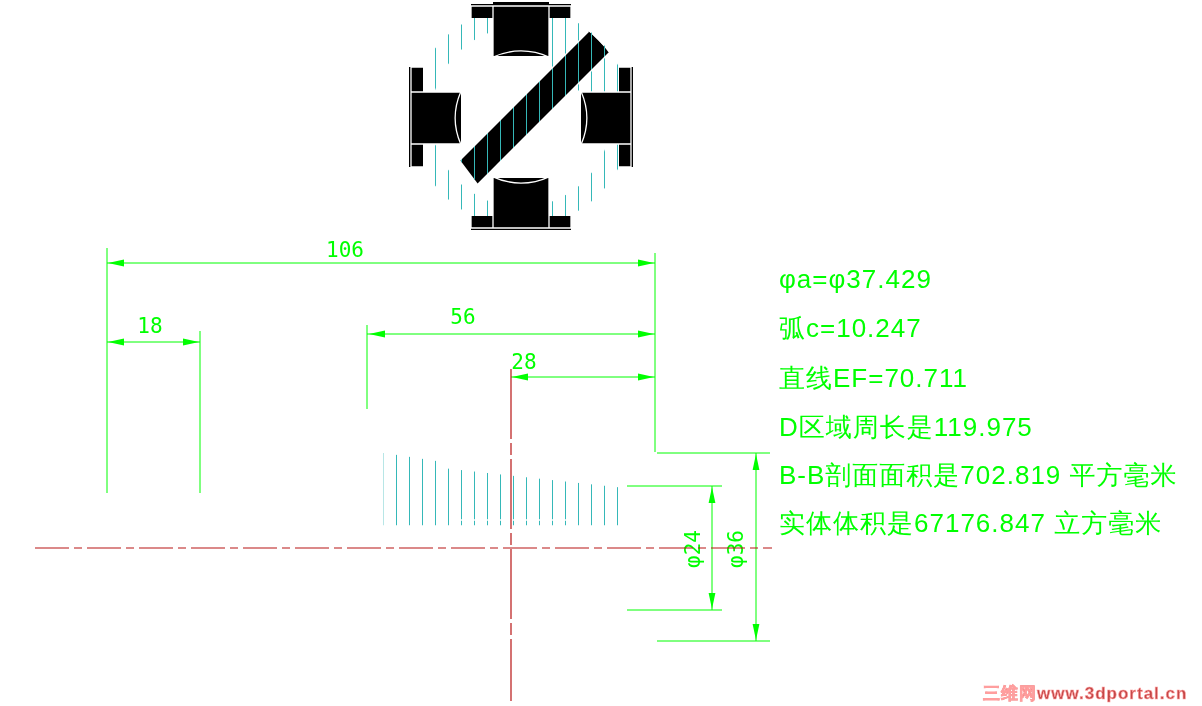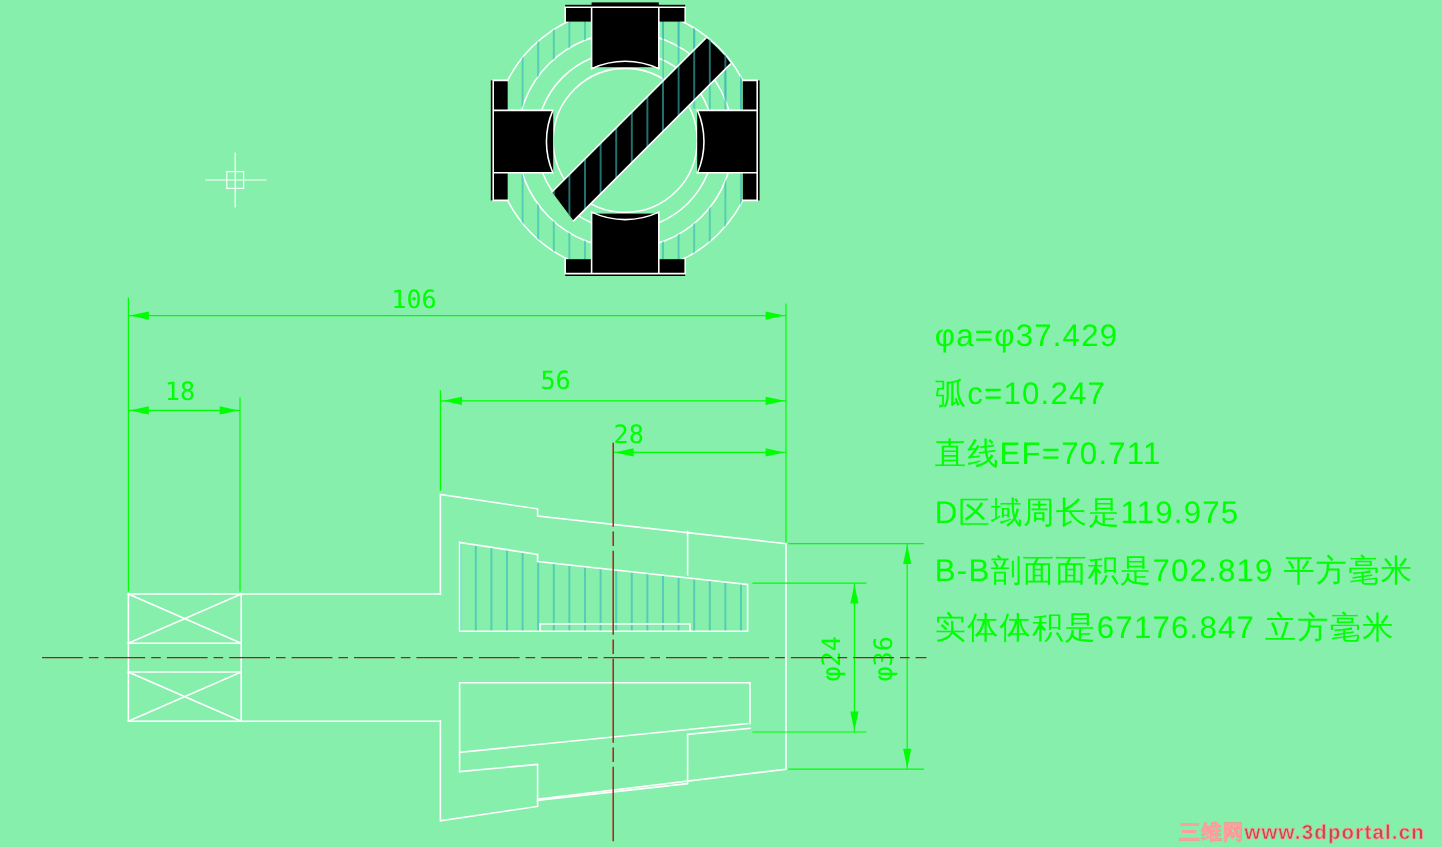--- a/index.html
+++ b/index.html
@@ -1,16 +1,16 @@
 <!DOCTYPE html>
 <html><head>
 <meta charset="utf-8">
 <style>
   html,body{margin:0;padding:0;background:#000;}
-  .canvas{position:relative;width:1202px;height:706px;background:#86efac;overflow:hidden;
+  .canvas{position:relative;width:1202px;height:706px;background:#ffffff;overflow:hidden;
           font-family:"Liberation Sans",sans-serif;}
   svg{display:block}
   .partline{stroke:#ffffff;stroke-width:1.3;fill:none;stroke-linecap:square}
   .thin{stroke:#ffffff;stroke-width:1;fill:none}
   .dim{stroke:#00ff00;stroke-width:1;fill:none}
   .dimfill{fill:#00ff00;stroke:none}
   .dimtext{fill:#00ff00;font-family:"DejaVu Sans Mono","Liberation Mono",monospace;font-size:21px;}
   .anntext{fill:#00ff00;font-family:"Liberation Sans",sans-serif;font-size:26px;letter-spacing:1px;}
   .red{stroke:#b81414;stroke-width:1.2;fill:none}
   .blackfill{fill:#000;stroke:none}

